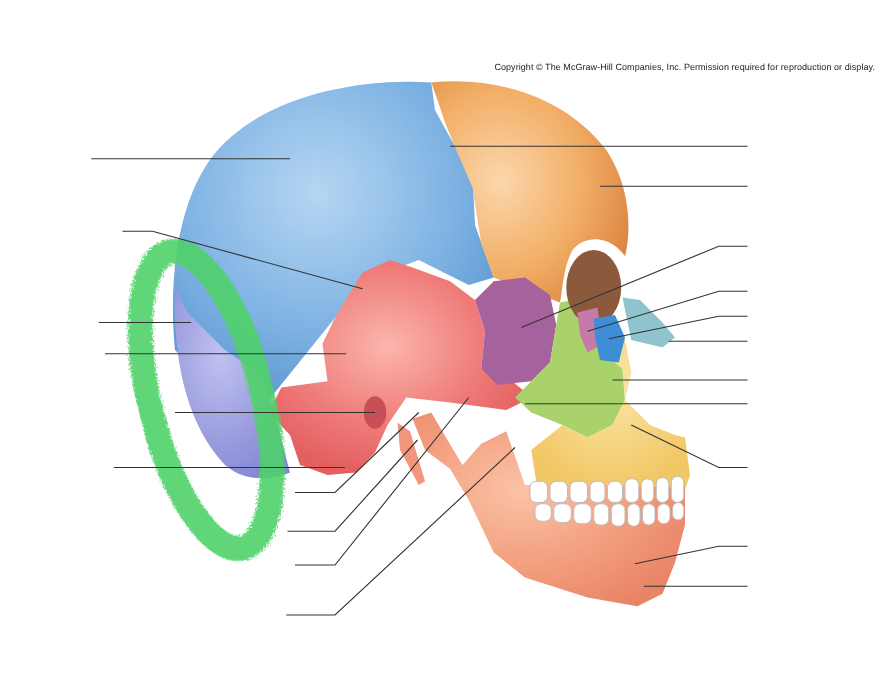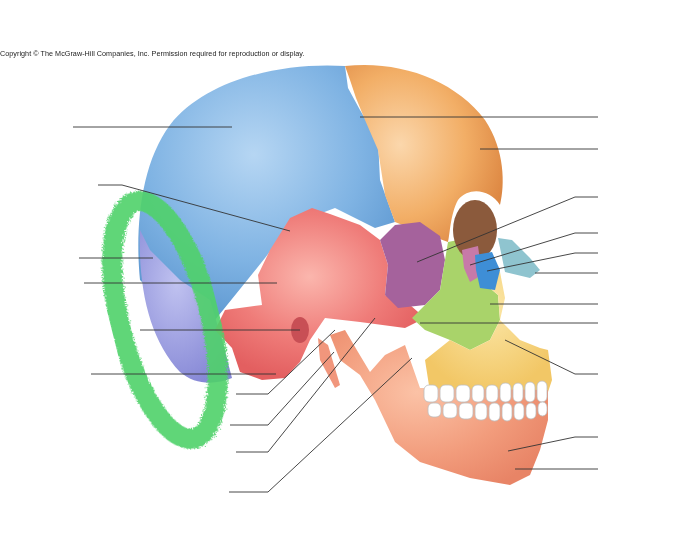--- a/index.html
+++ b/index.html
@@ -1,17 +1,17 @@
 <!DOCTYPE html>
 <html><head>
 <meta charset="utf-8">
 <style>
   html,body{margin:0;padding:0;background:#ffffff;}
   body{width:700px;height:550px;position:relative;overflow:hidden;font-family:"Liberation Sans",sans-serif;}
-  .copyright{position:absolute;left:0;width:700px;top:49px;text-align:left;font-size:7.2px;color:#222;letter-spacing:0.05px;}
+  .copyright{position:absolute;left:0;width:700px;top:49px;text-align:right;font-size:7.2px;color:#222;letter-spacing:0.05px;}
   svg.diagram{position:absolute;left:0;top:0;}
 </style>
 </head>
 <body>
 
 <div class="copyright">Copyright © The McGraw-Hill Companies, Inc. Permission required for reproduction or display.</div>
 
 <svg class="diagram" width="700" height="550" viewBox="0 0 700 550">
   <defs>
     <radialGradient id="gParietal" cx="45%" cy="35%" r="70%">

